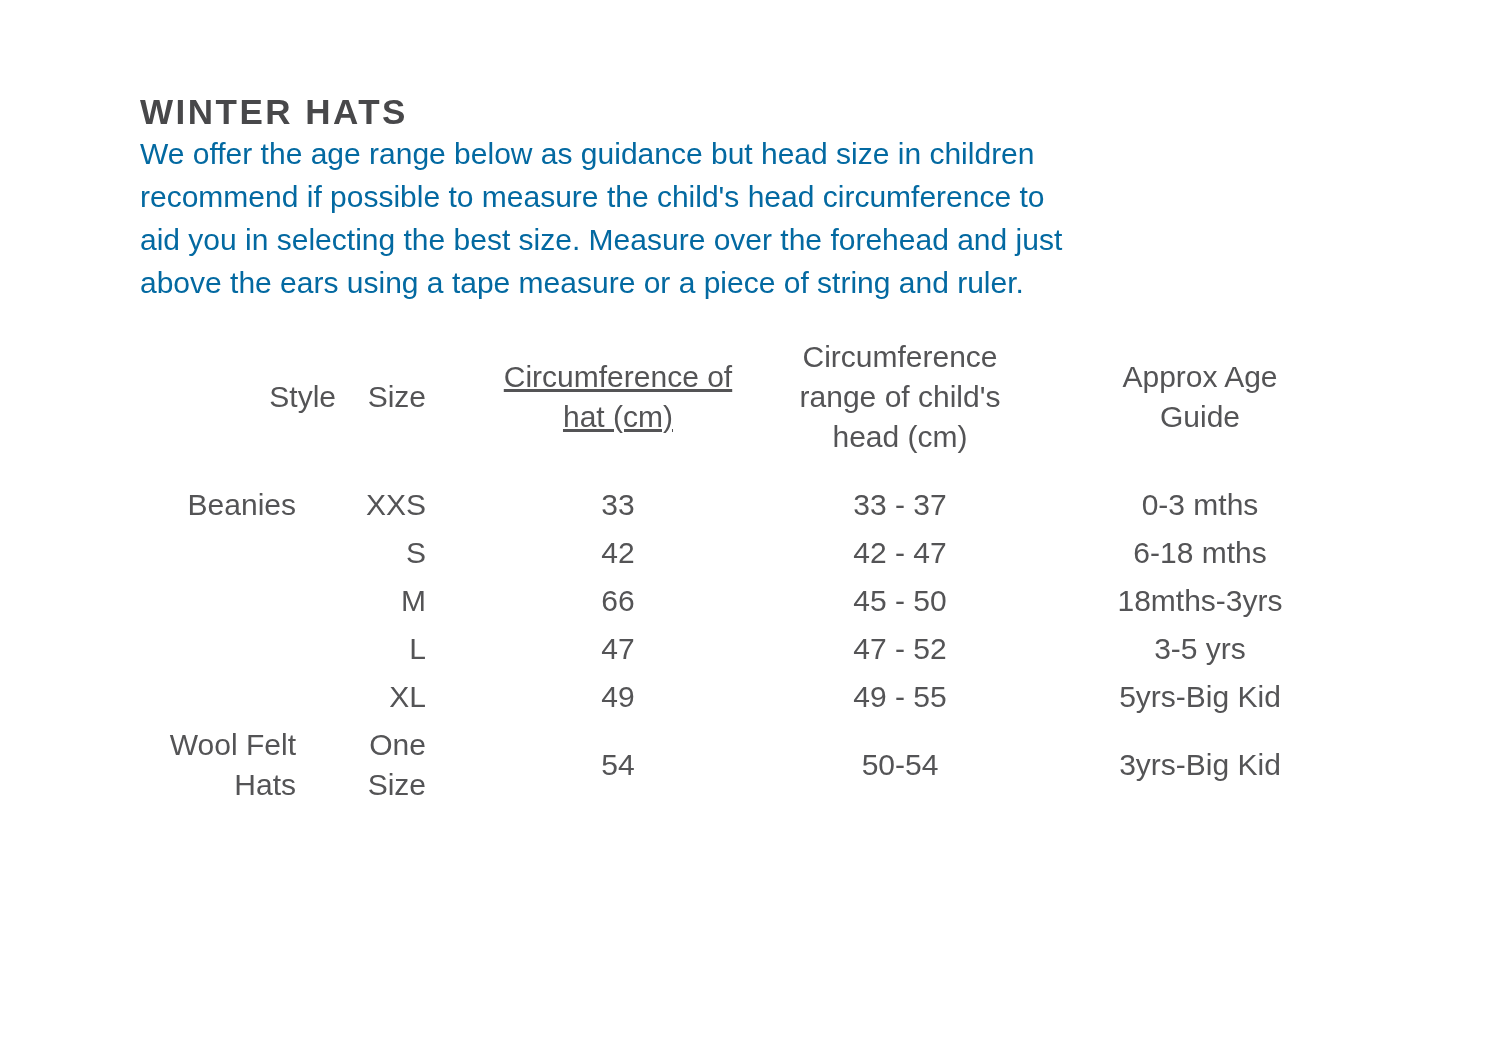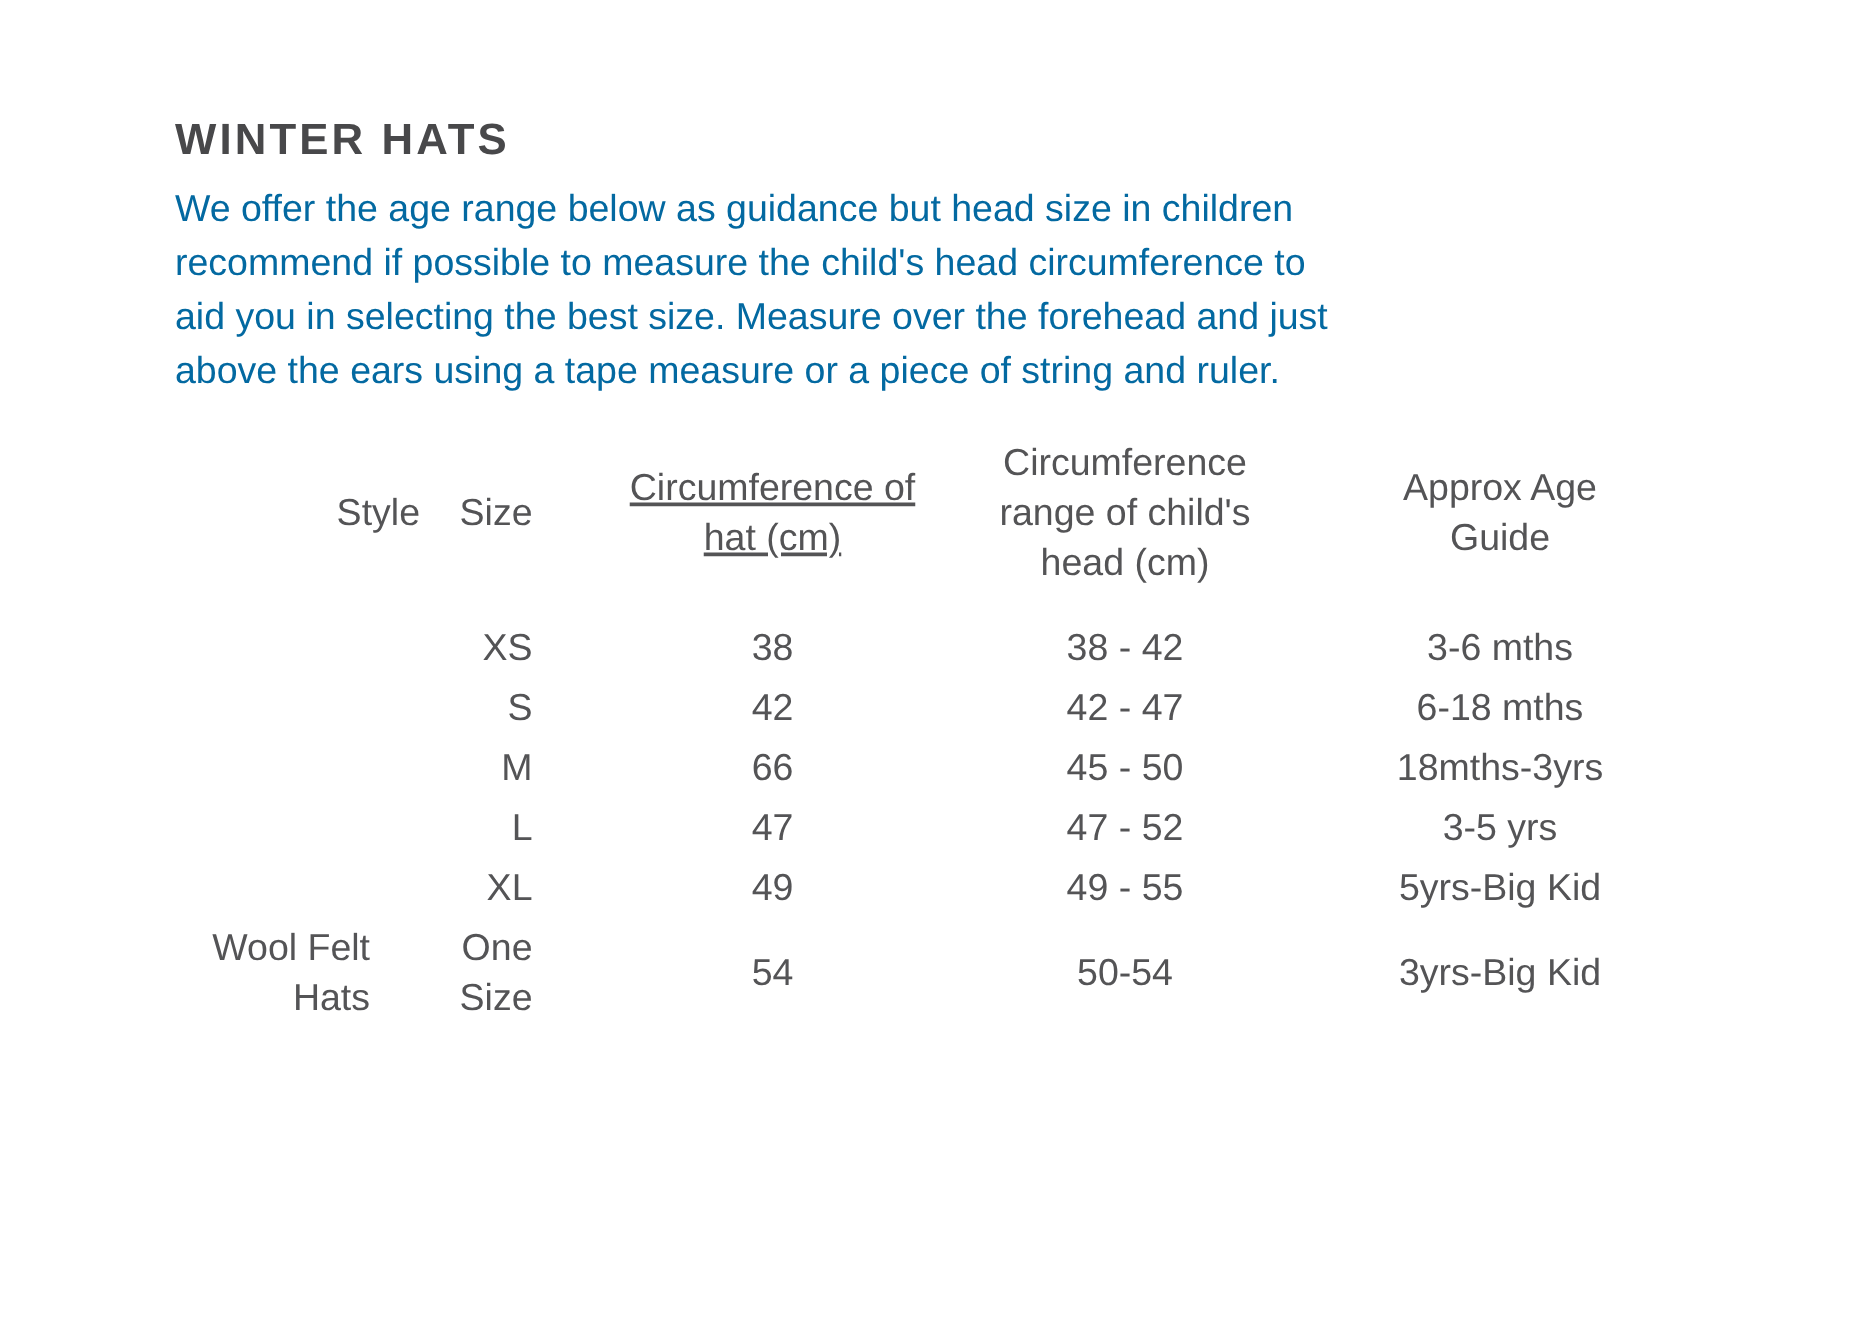--- a/index.html
+++ b/index.html
@@ -12,21 +12,20 @@
     overflow: hidden;
   }
   .page {
     padding: 92px 110px 0 140px;
   }
   .title {
     font-size: 35px;
     font-weight: 700;
     letter-spacing: 2.5px;
     color: #48484a;
-    margin-bottom: 14px;
   }
   .intro {
     font-size: 30px;
     line-height: 43px;
     color: #0369a1;
   }
   table.size-chart {
     border-collapse: collapse;
     margin-top: 33px;
     font-size: 30px;
@@ -85,25 +84,25 @@
       <tr>
         <th class="left c1"><span class="hw">Style</span></th>
         <th class="left c2"><span class="hw">Size</span></th>
         <th class="center c3"><span class="hw hw3">Circumference of hat (cm)</span></th>
         <th class="center c4"><span class="hw hw4">Circumference range of child's head (cm)</span></th>
         <th class="center c5"><span class="hw hw5">Approx Age Guide</span></th>
       </tr>
     </thead>
     <tbody>
       <tr>
-        <td class="left c1"></td>
-        <td class="left c2">XS</td>
-        <td class="center c3">38</td>
-        <td class="center c4">38 - 42</td>
-        <td class="center c5">3-6 mths</td>
+        <td class="left c1">Beanies</td>
+        <td class="left c2">XXS</td>
+        <td class="center c3">33</td>
+        <td class="center c4">33 - 37</td>
+        <td class="center c5">0-3 mths</td>
       </tr>
       <tr>
         <td class="left c1"></td>
         <td class="left c2">S</td>
         <td class="center c3">42</td>
         <td class="center c4">42 - 47</td>
         <td class="center c5">6-18 mths</td>
       </tr>
       <tr>
         <td class="left c1"></td>

